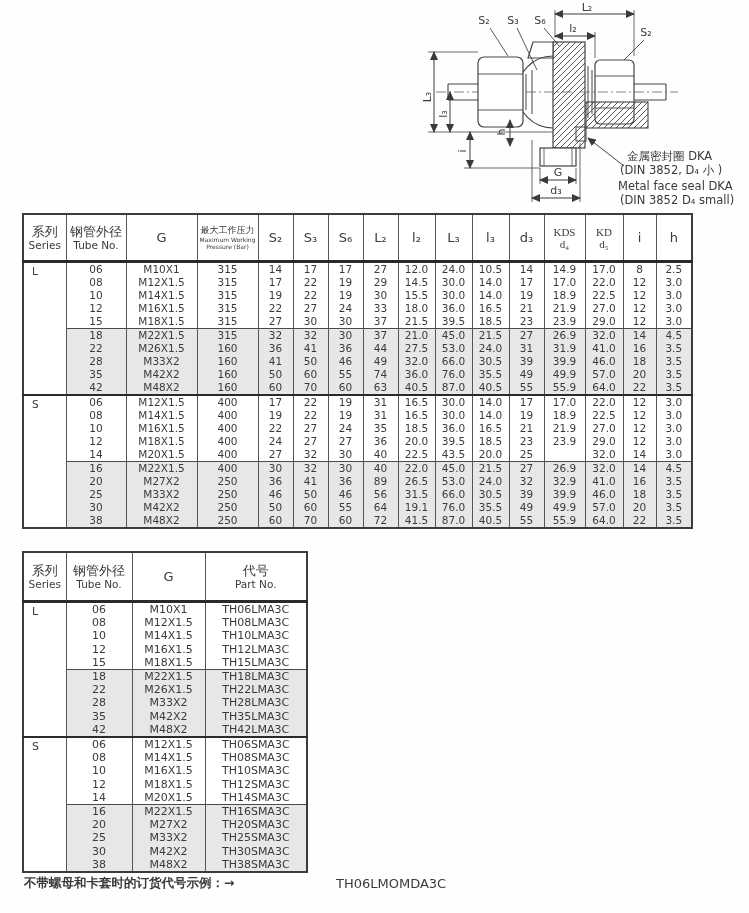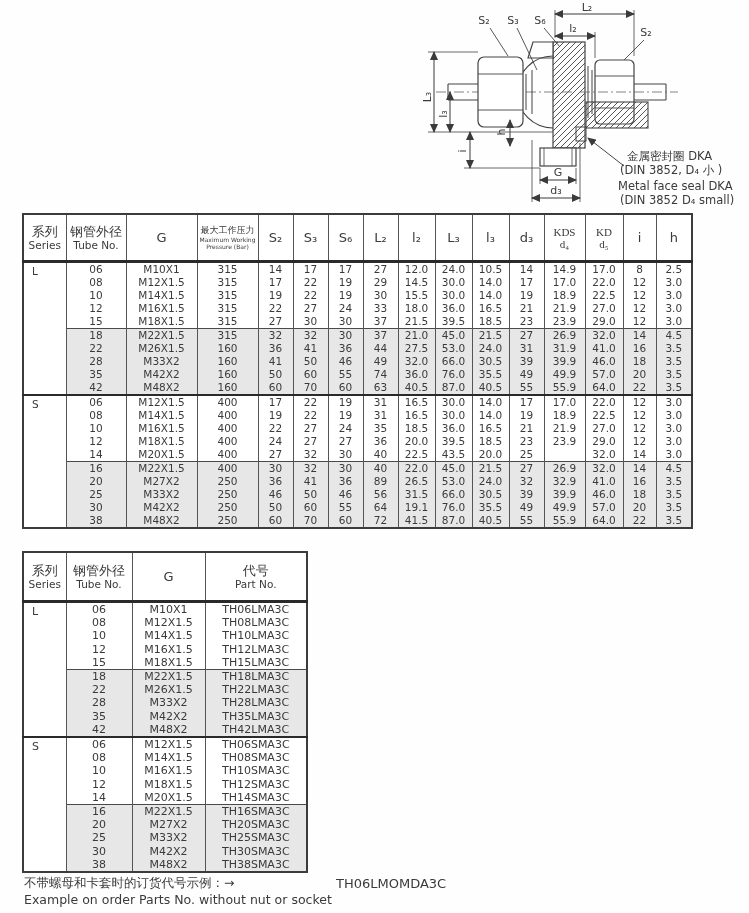--- a/index.html
+++ b/index.html
@@ -29,21 +29,21 @@
   tr.section-start td{border-top:2px solid #2a2a2a;}
   td.series-cell{background:#fff !important;text-align:left;vertical-align:top;padding:2px 0 0 8px;font-size:12px;}
   .hl1{font-size:13px;line-height:15px;}
   .hl2{font-size:10.5px;line-height:12px;}
   th.sym .hl1{font-size:13px;}
   th.two .hl1,th.two .hl2{font-size:11px;line-height:12px;font-family:Liberation Serif, serif;}
   th.pressure .hl1{font-size:9px;line-height:11px;font-weight:normal;}
   th.pressure .hl2,th.pressure .hl3{font-size:6px;line-height:7px;}
 
   
-  #footer{position:absolute;left:24px;top:874px;font-size:12.5px;line-height:17px;}
+  #footer{position:absolute;left:24px;top:874px;font-size:12.5px;line-height:17px;font-weight:bold;}
   #footer-example{position:absolute;left:336px;top:876px;font-size:13px;}
 </style>
 </head>
 <body>
 
 <div id="page">
 
   <svg id="diagram" width="329" height="212" viewBox="0 0 329 212">
     <defs>
       <pattern id="hatch" patternUnits="userSpaceOnUse" width="6" height="6">
@@ -676,17 +676,16 @@
         <tr class="shaded">
           <td>38</td>
           <td>M48X2</td>
           <td>TH38SMA3C</td>
         </tr>
       </tbody>
   </table>
 
   <div id="footer">
     <div>不带螺母和卡套时的订货代号示例：→</div>
-    <div>Example on order Parts No. without nut or socket</div>
   </div>
   <div id="footer-example">TH06LMOMDA3C</div>
 
 </div>
 
 </body></html>

